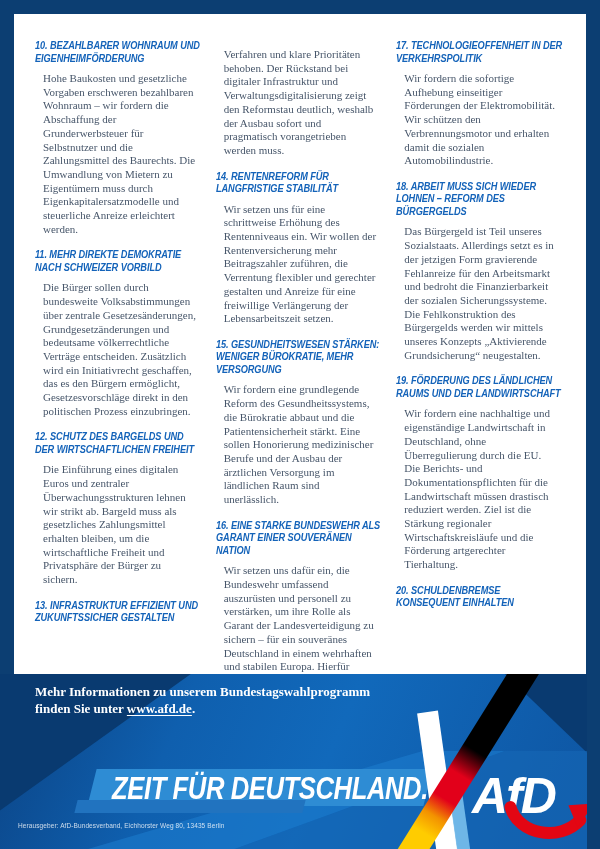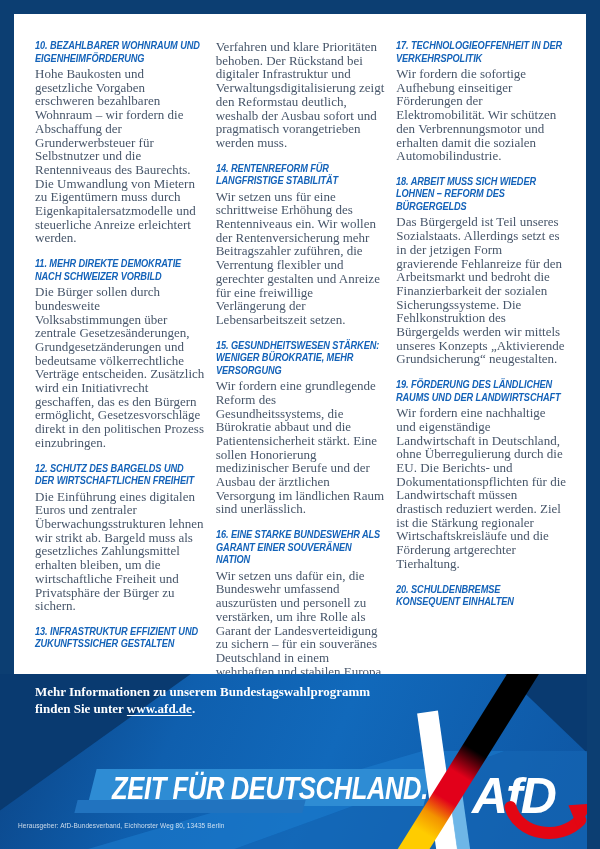--- a/index.html
+++ b/index.html
@@ -39,23 +39,23 @@
     font-weight: 700;
     font-size: 10.5px;
     line-height: 12.5px;
     text-transform: uppercase;
     letter-spacing: -0.1px;
     width: 114%;
     transform: scaleX(0.877);
     transform-origin: 0 0;
   }
   .body-text {
-    margin: 0;
+    margin: 8px;
     color: #47566a;
-    font-size: 13px;
+    font-size: 11px;
     line-height: 13.7px;
   }
   .sec.continuation { padding-top: 1px; }
 
   
   .banner {
     position: absolute;
     left: 0; top: 674px;
     width: 587px; height: 175px;
     overflow: hidden;
@@ -182,21 +182,21 @@
 <body>
 
 <div class="page">
 
   <div class="card">
     <div class="columns">
 
       <div class="col">
         <section class="sec">
           <h3 class="heading">10. BEZAHLBARER WOHNRAUM UND EIGENHEIMFÖRDERUNG</h3>
-          <p class="body-text">Hohe Baukosten und gesetzliche Vorgaben erschweren bezahlbaren Wohnraum – wir fordern die Abschaffung der Grunderwerbsteuer für Selbstnutzer und die Rentenniveaus des Baurechts. Die Umwandlung von Mietern zu Eigentümern muss durch Eigenkapitalersatzmodelle und steuerliche Anreize erleichtert werden.</p>
+          <p class="body-text">Hohe Baukosten und gesetzliche Vorgaben erschweren bezahlbaren Wohnraum – wir fordern die Abschaffung der Grunderwerbsteuer für Selbstnutzer und die Zahlungsmittel des Baurechts. Die Umwandlung von Mietern zu Eigentümern muss durch Eigenkapitalersatzmodelle und steuerliche Anreize erleichtert werden.</p>
         </section>
         <section class="sec">
           <h3 class="heading">11. MEHR DIREKTE DEMOKRATIE NACH SCHWEIZER VORBILD</h3>
           <p class="body-text">Die Bürger sollen durch bundesweite Volksabstimmungen über zentrale Gesetzesänderungen, Grundgesetzänderungen und bedeutsame völkerrechtliche Verträge entscheiden. Zusätzlich wird ein Initiativrecht geschaffen, das es den Bürgern ermöglicht, Gesetzesvorschläge direkt in den politischen Prozess einzubringen.</p>
         </section>
         <section class="sec">
           <h3 class="heading">12. SCHUTZ DES BARGELDS UND DER WIRTSCHAFTLICHEN FREIHEIT</h3>
           <p class="body-text">Die Einführung eines digitalen Euros und zentraler Überwachungsstrukturen lehnen wir strikt ab. Bargeld muss als gesetzliches Zahlungsmittel erhalten bleiben, um die wirtschaftliche Freiheit und Privatsphäre der Bürger zu sichern.</p>
         </section>
         <section class="sec">

